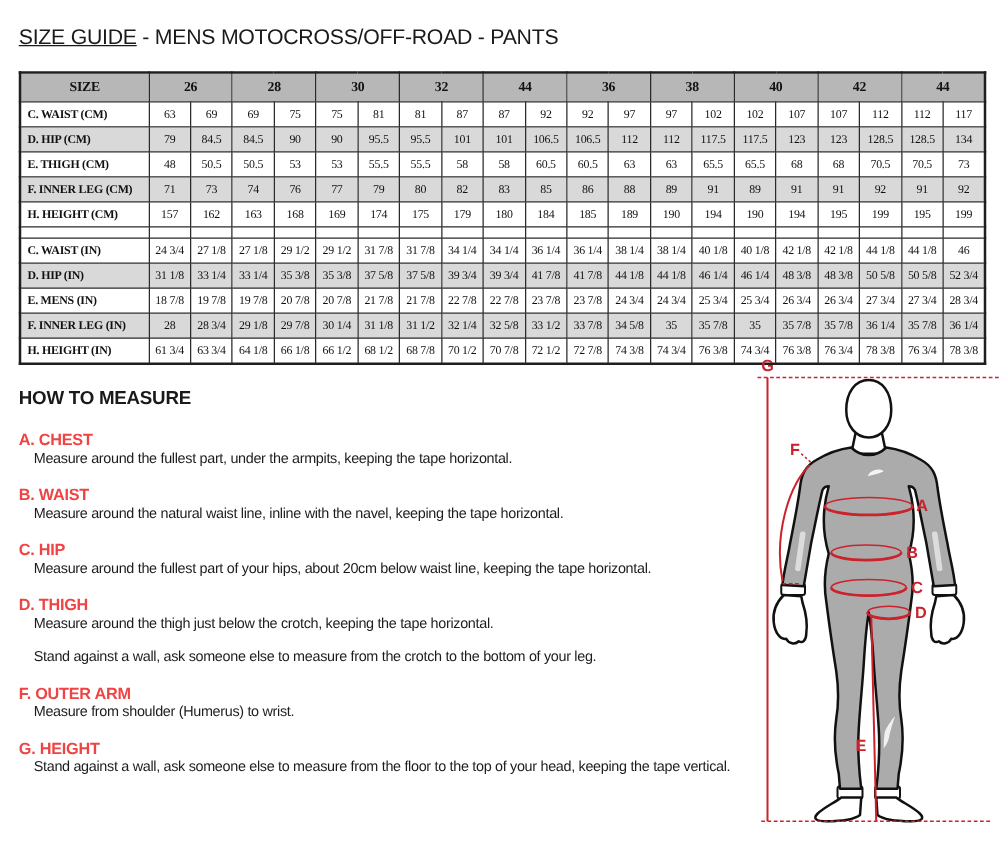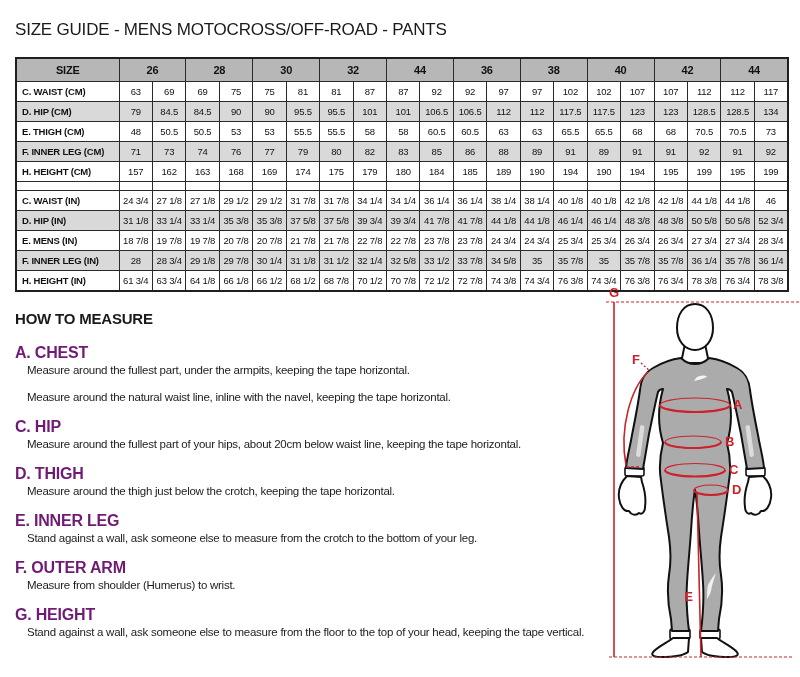--- a/index.html
+++ b/index.html
@@ -3,45 +3,45 @@
 <meta charset="utf-8">
 <style>
   html,body{margin:0;padding:0;}
   body{
     width:800px;height:677px;position:relative;background:#fff;
     font-family:"Liberation Sans","DejaVu Sans",sans-serif;color:#1a1a1a;
     overflow:hidden;
   }
   
   .page-title{position:absolute;left:15px;top:20px;font-size:17px;letter-spacing:-0.2px;white-space:nowrap;}
-  .page-title .light{font-weight:normal;}
+  .page-title .light{font-weight:normal;text-decoration:underline;}
   .page-title .bold{font-weight:normal;}
   
   .size-table{
     position:absolute;left:15px;top:57px;border-collapse:collapse;table-layout:fixed;
-    width:772px;font-family:Liberation Sans, sans-serif;border-radius:24px;
+    width:772px;font-family:Liberation Serif, serif;border-radius:24px;
   }
   .size-table col.c-label{width:103px;}
   .size-table col.c-val{width:33.45px;}
   .size-table th,.size-table td{
     border:1px solid #2a2a2a;text-align:center;vertical-align:middle;
     font-size:9.5px;height:19px;padding:0;color:#111;letter-spacing:-0.2px;
     overflow:hidden;white-space:nowrap;
   }
   .size-table thead th{background:#b7b7b7;font-size:11px;font-weight:bold;height:22px;}
   .size-table th.label-col,.size-table td.label-col{text-align:left;padding-left:5px;font-weight:bold;}
   .size-table thead th.label-col{text-align:center;padding-left:0;}
   .size-table tr.alt td{background:#d9d9d9;}
   .size-table tr.gap-row td{height:8px;background:#fff;}
   .size-table{border:2px solid #1f1f1f;}
   
   .measure{position:absolute;left:15px;top:310px;width:600px;}
   .measure-title{font-size:15px;font-weight:bold;margin:0 0 17px 0;letter-spacing:-0.2px;}
   .measure-item{margin-bottom:15px;}
-  .item-label{color:#701a75;font-weight:bold;font-size:16px;margin-bottom:2px;letter-spacing:-0.2px;}
+  .item-label{color:#ef4444;font-weight:bold;font-size:13px;margin-bottom:2px;letter-spacing:-0.2px;}
   .item-text{font-size:11.5px;letter-spacing:-0.25px;white-space:nowrap;color:#1c1c1c;margin-left:12px;}
   
   .figure-wrap{position:absolute;left:593px;top:283px;width:207px;height:394px;}
   .figure-wrap svg{display:block;}
   .red-label{font-family:"Liberation Sans","DejaVu Sans",sans-serif;font-size:13px;font-weight:bold;fill:#cb222c;}
 </style>
 </head>
 <body>
 
 <div class="page-title">
@@ -345,32 +345,32 @@
   </table>
 
 <div class="measure">
   <div class="measure-title">HOW TO MEASURE</div>
 
   <div class="measure-item">
     <div class="item-label">A. CHEST</div>
     <div class="item-text">Measure around the fullest part, under the armpits, keeping the tape horizontal.</div>
   </div>
   <div class="measure-item">
+    <div class="item-label">B. WAIST</div>
     <div class="item-text">Measure around the natural waist line, inline with the navel, keeping the tape horizontal.</div>
   </div>
   <div class="measure-item">
     <div class="item-label">C. HIP</div>
     <div class="item-text">Measure around the fullest part of your hips, about 20cm below waist line, keeping the tape horizontal.</div>
   </div>
   <div class="measure-item">
     <div class="item-label">D. THIGH</div>
     <div class="item-text">Measure around the thigh just below the crotch, keeping the tape horizontal.</div>
   </div>
   <div class="measure-item">
-    <div class="item-label">E. INNER LEG</div>
     <div class="item-text">Stand against a wall, ask someone else to measure from the crotch to the bottom of your leg.</div>
   </div>
   <div class="measure-item">
     <div class="item-label">F. OUTER ARM</div>
     <div class="item-text">Measure from shoulder (Humerus) to wrist.</div>
   </div>
   <div class="measure-item">
     <div class="item-label">G. HEIGHT</div>
     <div class="item-text">Stand against a wall, ask someone else to measure from the floor to the top of your head, keeping the tape vertical.</div>
   </div>

